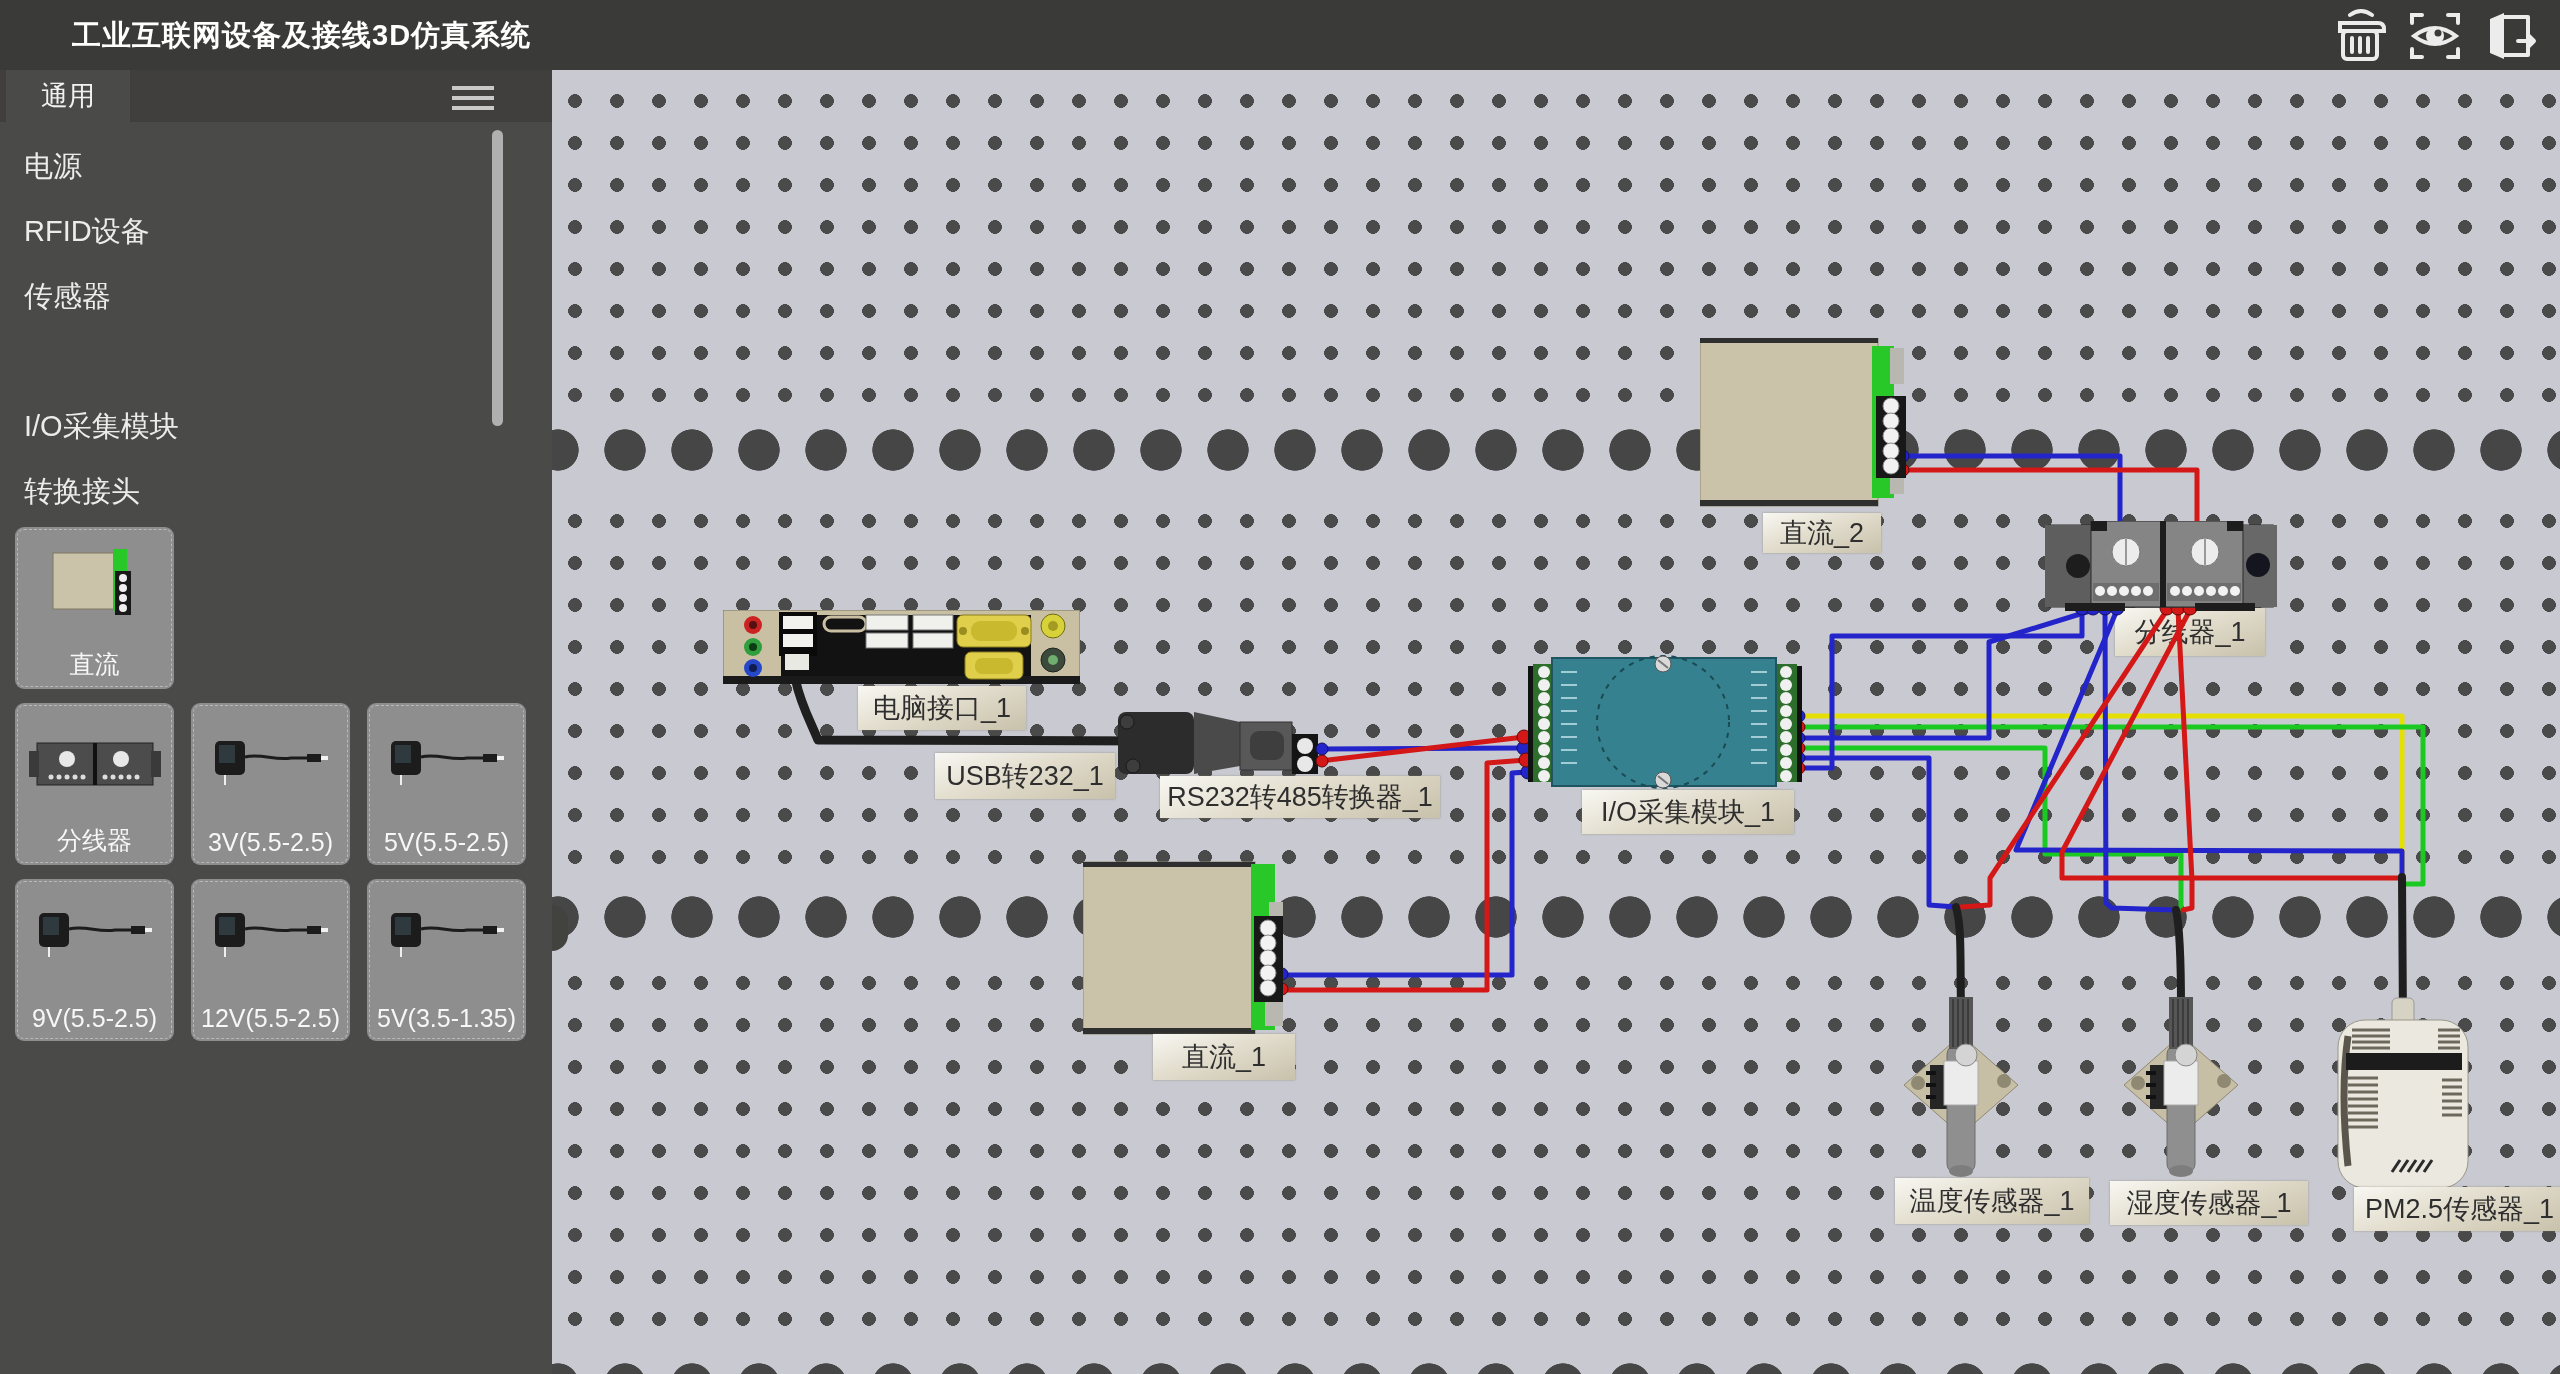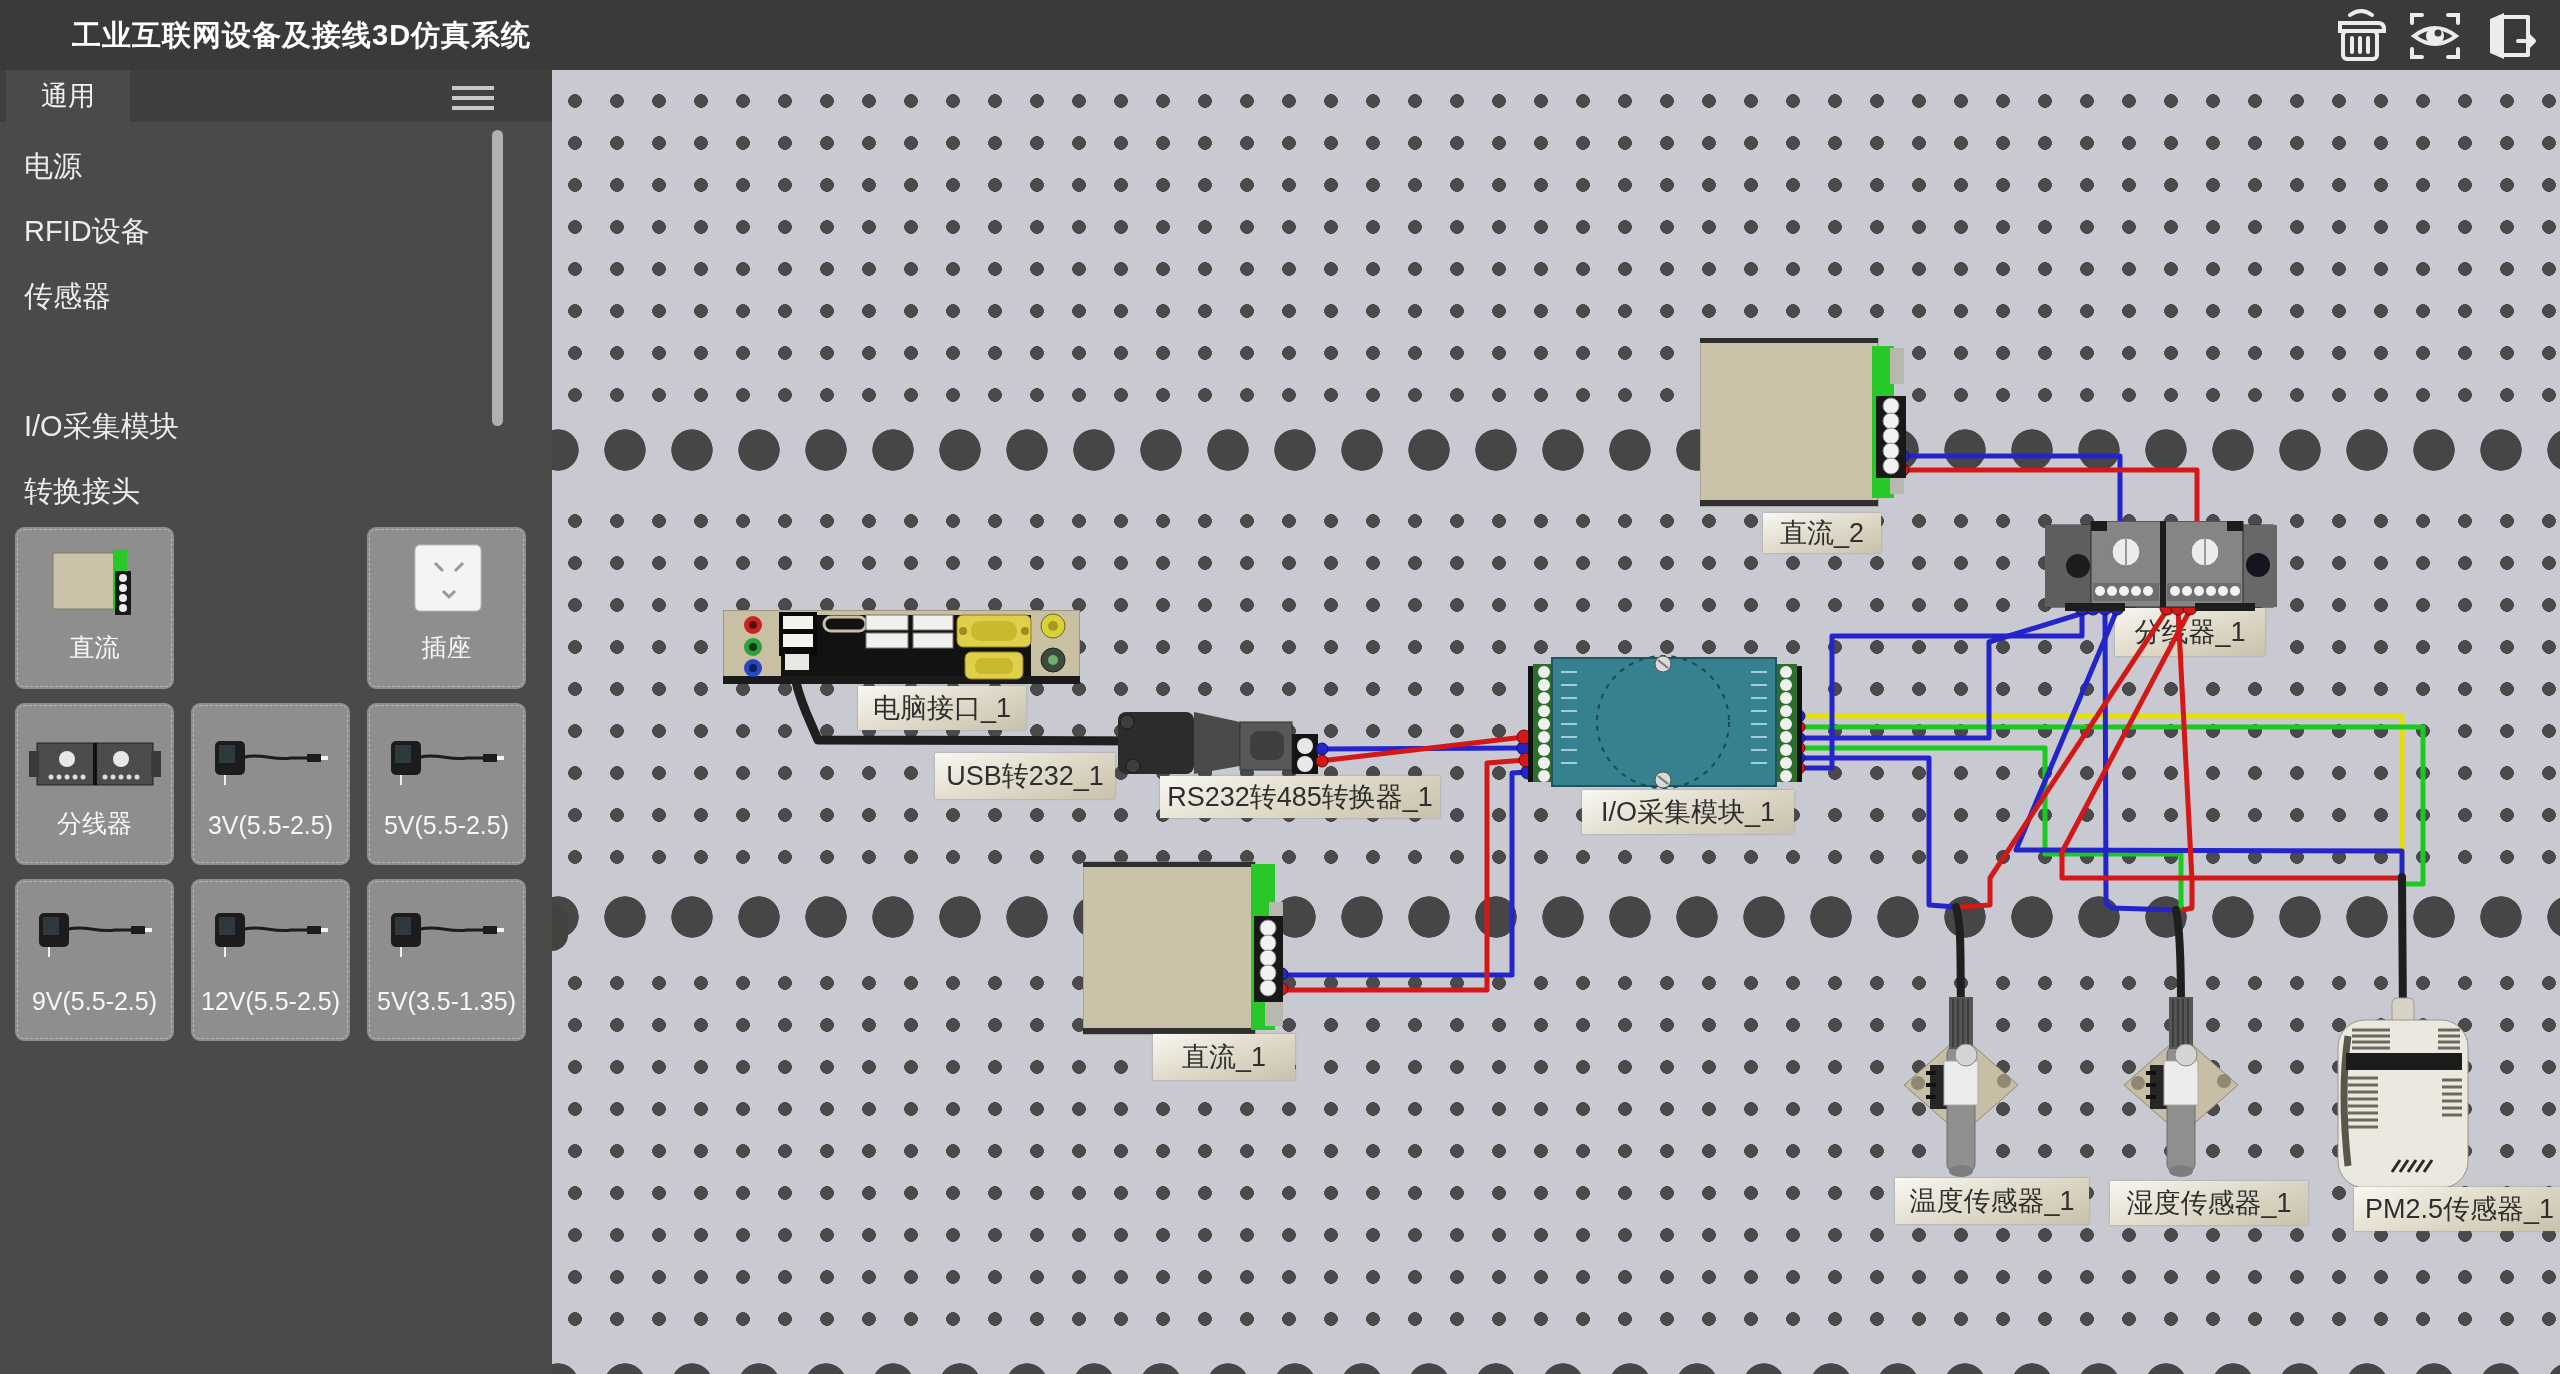--- a/index.html
+++ b/index.html
@@ -17,21 +17,21 @@
                color:#f2f2f2;font-size:27px;text-align:center;line-height:52px;cursor:pointer;}
   #hamburger{position:absolute;right:58px;top:16px;width:42px;height:24px;cursor:pointer;}
   #hamburger div{height:4px;background:#c9c9c9;margin-bottom:6px;}
   .menu-item{position:absolute;left:24px;width:460px;height:64px;line-height:64px;
              color:#ececec;font-size:29px;cursor:pointer;}
   #scrollthumb{position:absolute;left:492px;top:60px;width:11px;height:296px;background:#b0b0b0;
                border-radius:6px;cursor:pointer;}
   
   .tile{position:absolute;width:159px;height:162px;background:#8e8e8e;border-radius:9px;
         outline:1px dashed rgba(255,255,255,.38);outline-offset:-3px;cursor:pointer;}
-  .tile .tlabel{position:absolute;left:0;right:0;bottom:25px;text-align:center;
+  .tile .tlabel{position:absolute;left:0;right:0;bottom:8px;text-align:center;
         color:#f7f7f7;font-size:25px;}
   .tile svg{position:absolute;left:0;top:8px;}
   #collapse-handle{position:absolute;left:552px;top:905px;width:16px;height:46px;
         background:#42423f;border-radius:0 23px 23px 0;z-index:21;cursor:pointer;}
   
   #canvas{position:absolute;left:552px;top:70px;width:2008px;height:1304px;z-index:1;cursor:grab;
     background-color:#c9c9d2;
     background-image:radial-gradient(circle 7px at 7px 7px,#4a4a4a 97%,transparent);
     background-size:42px 42px;background-position:16px 24px;}
   .dotband{position:absolute;left:0;width:2008px;height:84px;
@@ -393,29 +393,20 @@
           <rect x="98" y="14" width="14" height="62" fill="#28c828"></rect>
           <rect x="100" y="36" width="16" height="44" fill="#181818"></rect>
           <g fill="#eee">
             <circle cx="108" cy="43" r="4"></circle>
             <circle cx="108" cy="53" r="4"></circle>
             <circle cx="108" cy="63" r="4"></circle>
             <circle cx="108" cy="73" r="4"></circle>
           </g>
         </svg>
       <div class="tlabel">直流</div>
-    </div>
-    <div class="tile" style="left:367px;top:457px">
-      <svg width="159" height="104" viewBox="0 0 159 104">
-          <rect x="48" y="10" width="66" height="66" rx="5" fill="#f4f4f2" stroke="#bbb"></rect>
-          <line x1="68" y1="28" x2="76" y2="36" stroke="#999" stroke-width="3"></line>
-          <line x1="96" y1="28" x2="88" y2="36" stroke="#999" stroke-width="3"></line>
-          <path d="M76,56 l6,6 l6,-6" stroke="#999" stroke-width="3" fill="none"></path>
-        </svg>
-      <div class="tlabel">插座</div>
     </div>
     <div class="tile" style="left:15px;top:633px">
       <svg width="159" height="104" viewBox="0 0 159 104">
           <rect x="22" y="32" width="116" height="42" fill="#4c4c4c" stroke="#222"></rect>
           <rect x="78" y="32" width="4" height="42" fill="#111"></rect>
           <circle cx="52" cy="48" r="8" fill="#e8e8e8"></circle>
           <circle cx="106" cy="48" r="8" fill="#e8e8e8"></circle>
           <g fill="#ddd">
             <circle cx="36" cy="66" r="2.5"></circle>
             <circle cx="44" cy="66" r="2.5"></circle>

